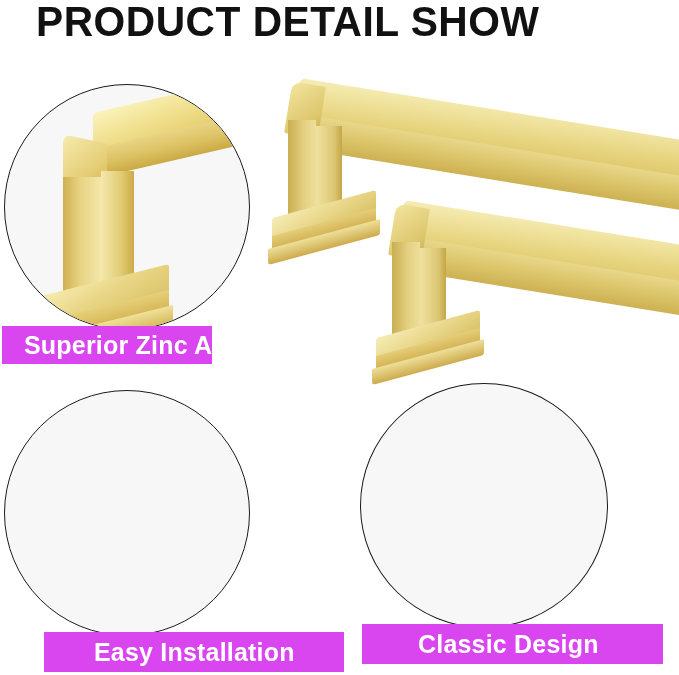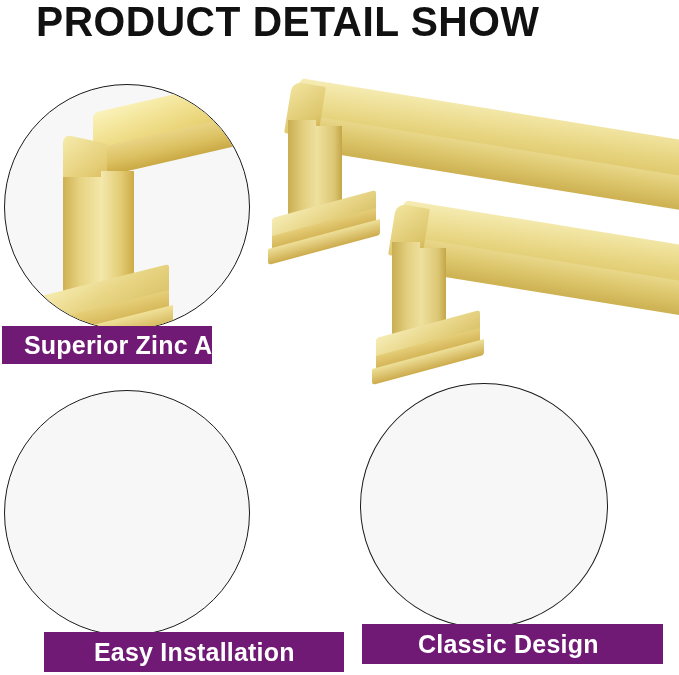--- a/index.html
+++ b/index.html
@@ -9,21 +9,21 @@
   
   #page-title{
     position:absolute;left:36px;top:-4px;width:610px;height:52px;
     font-size:42px;font-weight:700;letter-spacing:0.5px;color:#111111;
     line-height:52px;white-space:nowrap;
     transform:scaleX(0.97);transform-origin:left center;
   }
 
   
   .label-bar{
-    position:absolute;background:#701a75;color:#ffffff;
+    position:absolute;background:#d946ef;color:#ffffff;
     display:flex;align-items:center;
     font-weight:700;font-size:25px;letter-spacing:0.2px;white-space:nowrap;
   }
   #label-zinc{left:2px;top:326px;width:188px;height:38px;padding-left:22px;}
   #label-install{left:0px;top:632px;width:250px;height:40px;padding-left:50px;margin-left:44px;}
   #label-classic{left:362px;top:624px;width:245px;height:40px;padding-left:56px;}
 
   
   .circle-inset{
     position:absolute;border-radius:50%;

